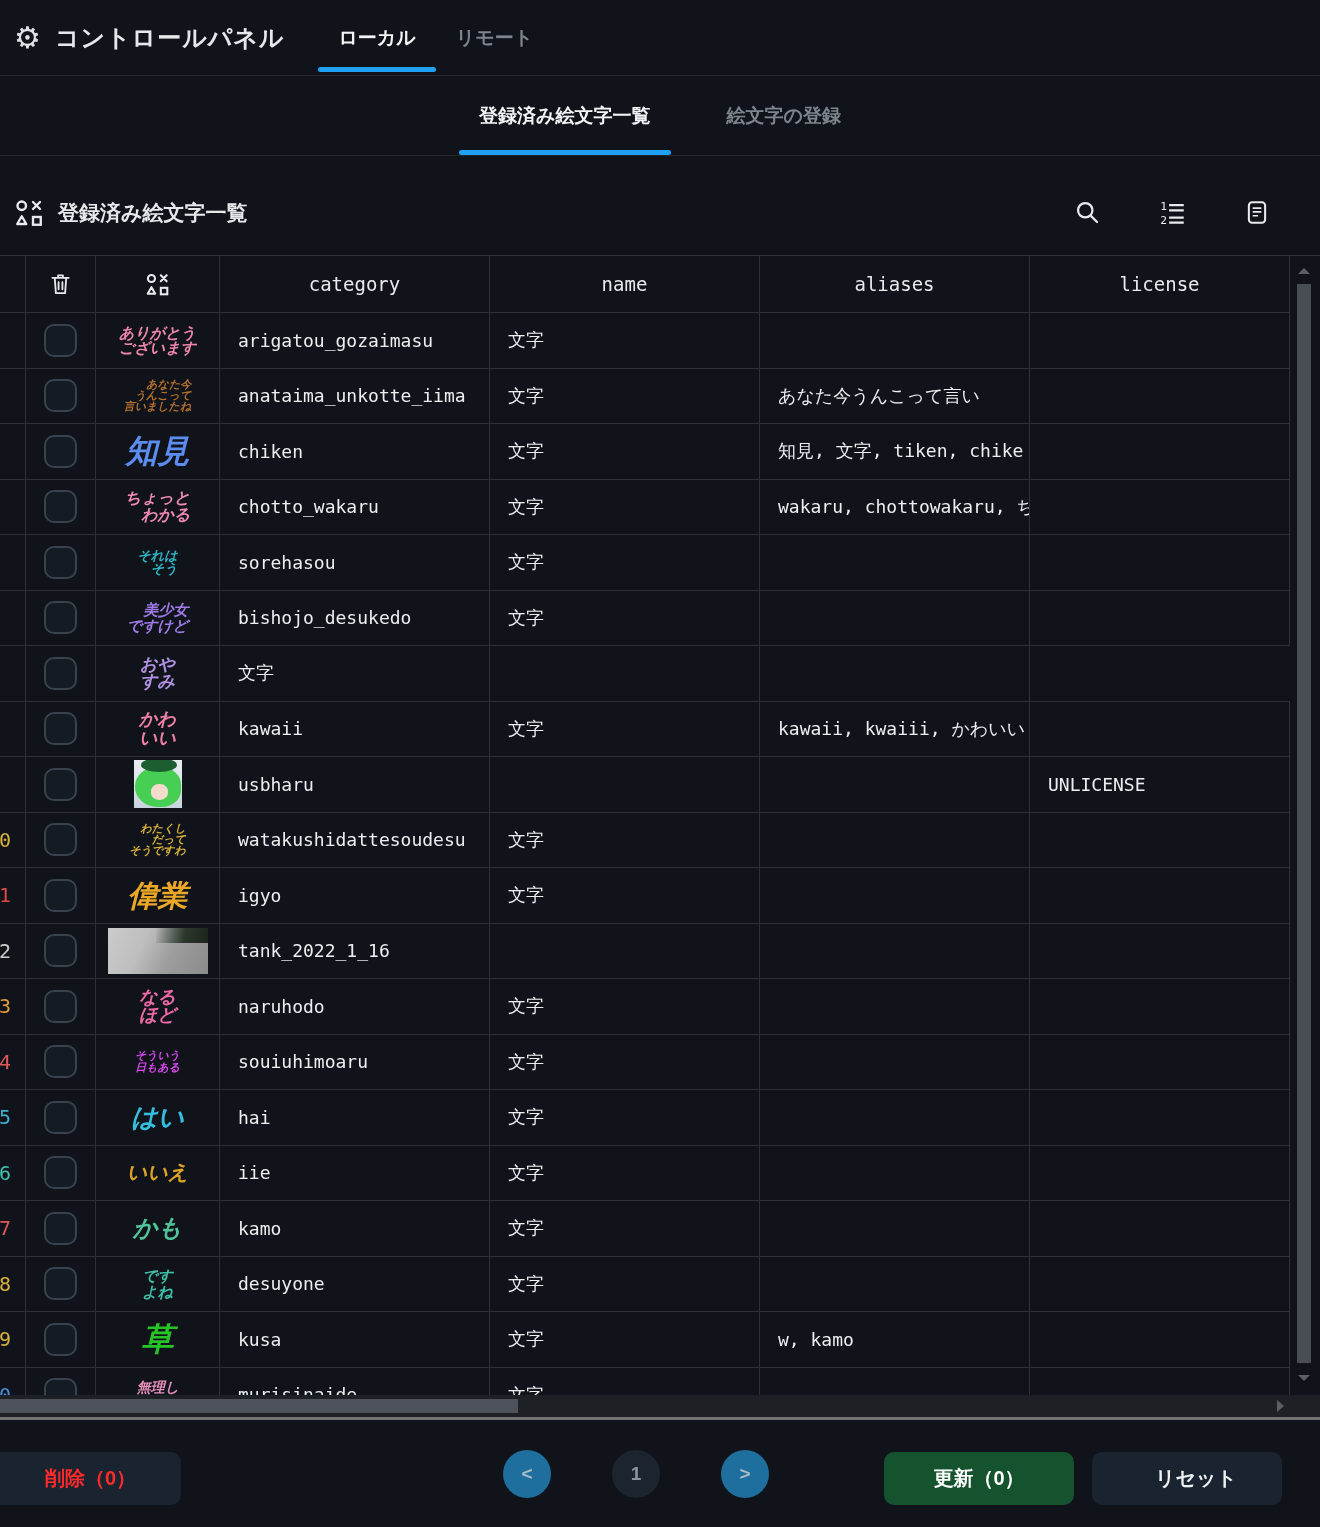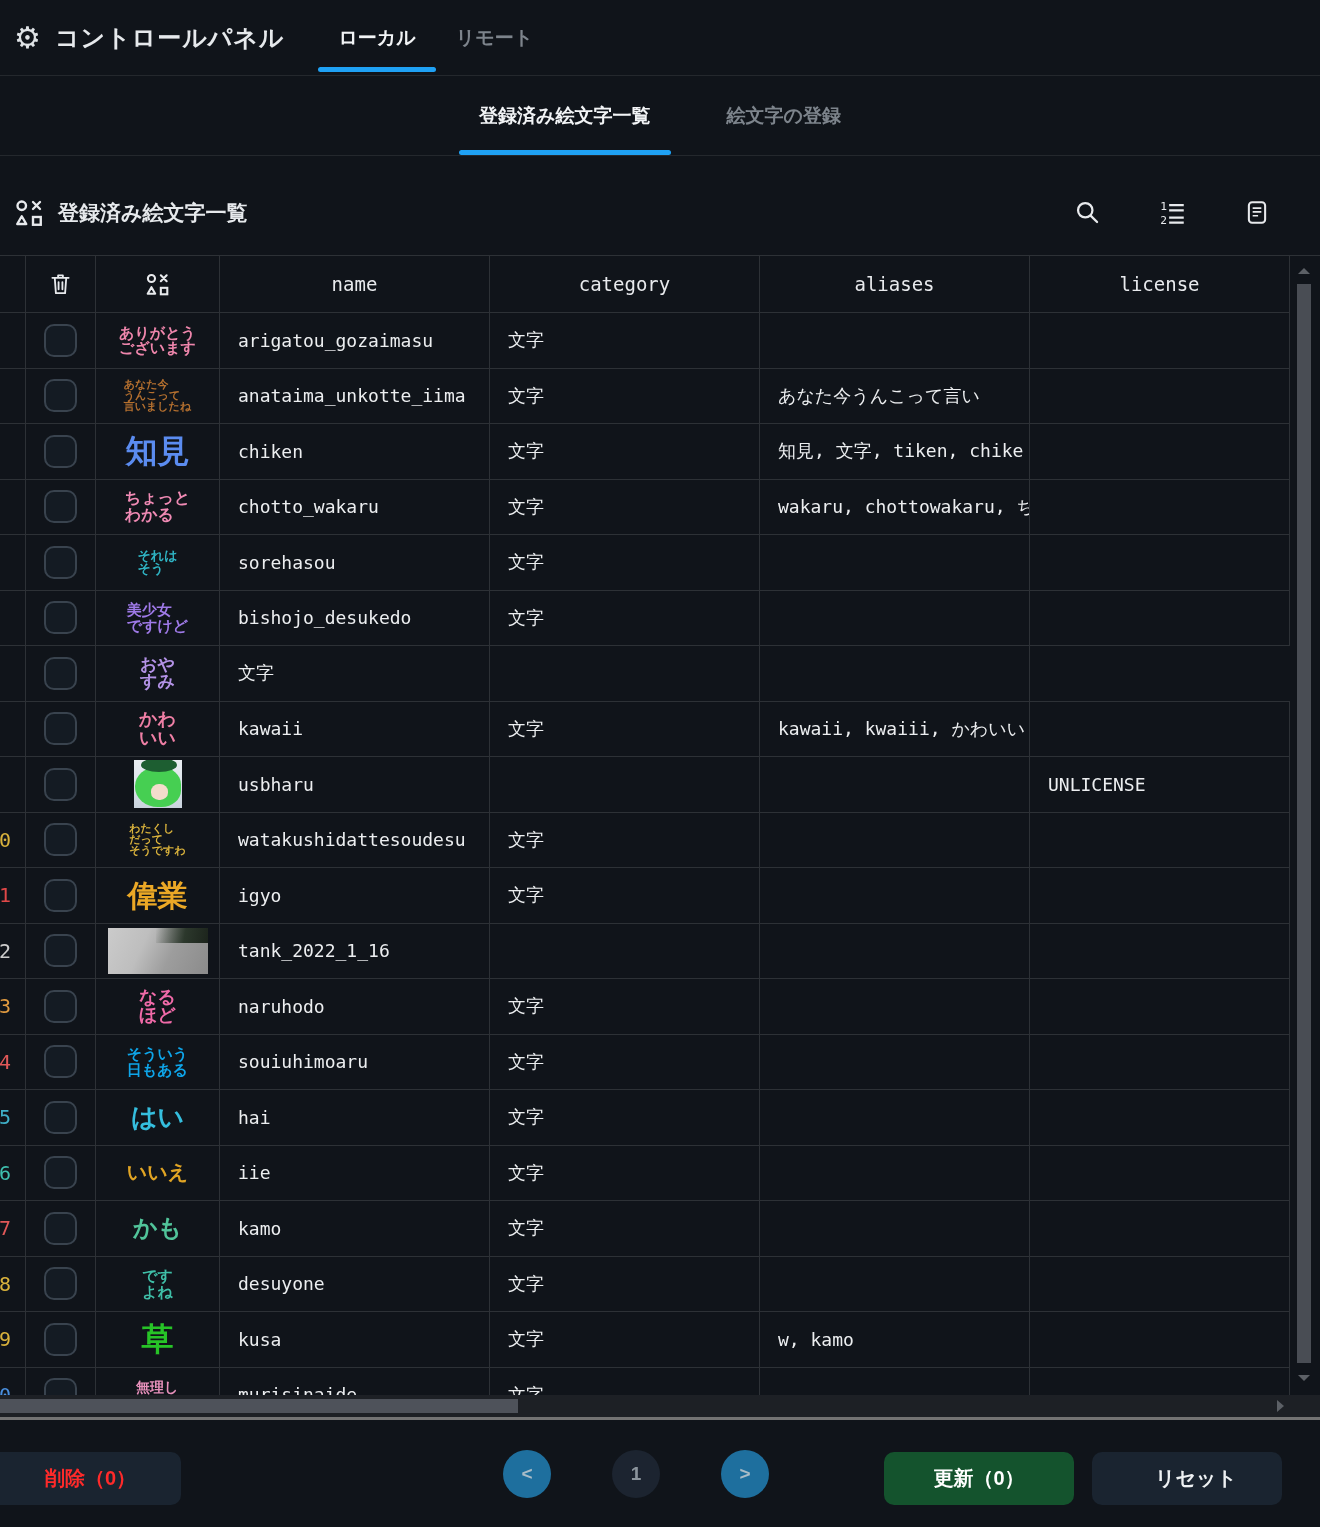--- a/index.html
+++ b/index.html
@@ -65,22 +65,22 @@
   .rownum {
     position:absolute; left:-13px; top:50%; transform:translateY(-50%);
     font-family:"DejaVu Sans Mono", monospace; font-size:20px; color:#cfd4d9; white-space:nowrap;
   }
   .c-del { justify-content:center; }
   .checkbox {
     width:33px; height:33px; border-radius:10px;
     border:2px solid #39434e; background:#141b23; cursor:pointer;
   }
   .c-emoji { justify-content:center; }
-  .emoji { display:flex; flex-direction:column; align-items:flex-start; justify-content:center;
-    font-weight:bold; line-height:1.04; text-align:center; letter-spacing:0; }
+  .emoji { display:flex; flex-direction:column; align-items:flex-end; justify-content:center;
+    font-weight:bold; line-height:1.04; text-align:center; letter-spacing:0;font-style:italic; }
   .emoji-line { white-space:nowrap; }
   .art-avatar { width:48px; height:48px; position:relative; overflow:hidden;
     background:linear-gradient(180deg,#e9edf1 0%,#dde5ec 45%,#c9d3dd 100%); }
   .art-avatar::before { content:""; position:absolute; left:1px; top:7px; width:46px; height:40px;
     background:#46cf52; border-radius:48% 44% 42% 50%; }
   .art-avatar::after { content:""; position:absolute; left:7px; top:-2px; width:36px; height:14px;
     background:#1d5e31; border-radius:50%; }
   .art-avatar .face { position:absolute; left:17px; top:24px; width:17px; height:16px;
     background:#f4dccc; border-radius:46%; }
   .art-tank { width:100px; height:46px; position:relative;
@@ -195,24 +195,24 @@
         <span>
           <svg width="25" height="25" viewBox="0 0 24 24" fill="none" stroke="#e8eaed" stroke-width="2" stroke-linecap="round">
             <circle cx="6.2" cy="6.2" r="3.4"></circle>
             <path d="M15.2 3.2l5.6 5.6M20.8 3.2l-5.6 5.6"></path>
             <path d="M6.2 14.6l3.6 6.2H2.6z" stroke-linejoin="round"></path>
             <rect x="15.2" y="15.2" width="6.2" height="6.2"></rect>
           </svg>
         </span>
       </div>
       <div class="cell">
-          <span>name</span>
+          <span>category</span>
         </div>
       <div class="cell">
-          <span>category</span>
+          <span>name</span>
         </div>
       <div class="cell">
           <span>aliases</span>
         </div>
       <div class="cell">
           <span>license</span>
         </div>
     </div>
 
     <div class="tbody" id="tbody">
@@ -561,21 +561,21 @@
   </div>
 
   <div class="grid trow">
     <div class="cell c-num">
       <span class="rownum" style="color: rgb(224, 88, 88);">14</span>
     </div>
     <div class="cell c-del">
       <span class="checkbox"></span>
     </div>
     <div class="cell c-emoji">
-      <div class="emoji" style="color: #0ea5e9; font-size: 15px;">
+      <div class="emoji" style="color: #d946ef; font-size: 11px;">
               <div class="emoji-line">そういう</div>
               <div class="emoji-line">日もある</div>
             </div>
     </div>
     <div class="cell c-name">
       <span class="mono">souiuhimoaru</span>
     </div>
     <div class="cell c-cat">
       <span class="mono">文字</span>
     </div>

